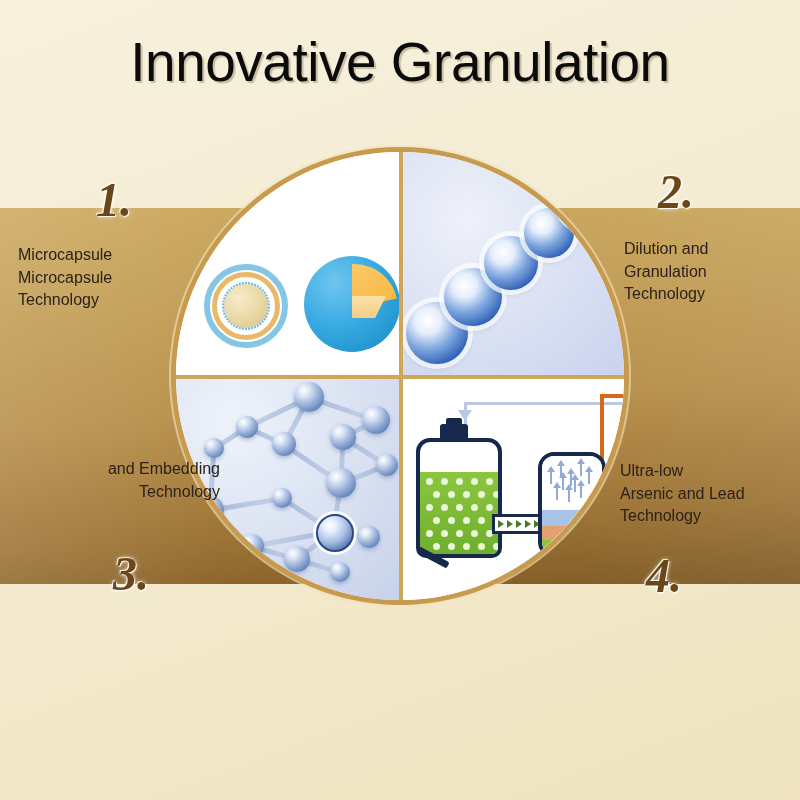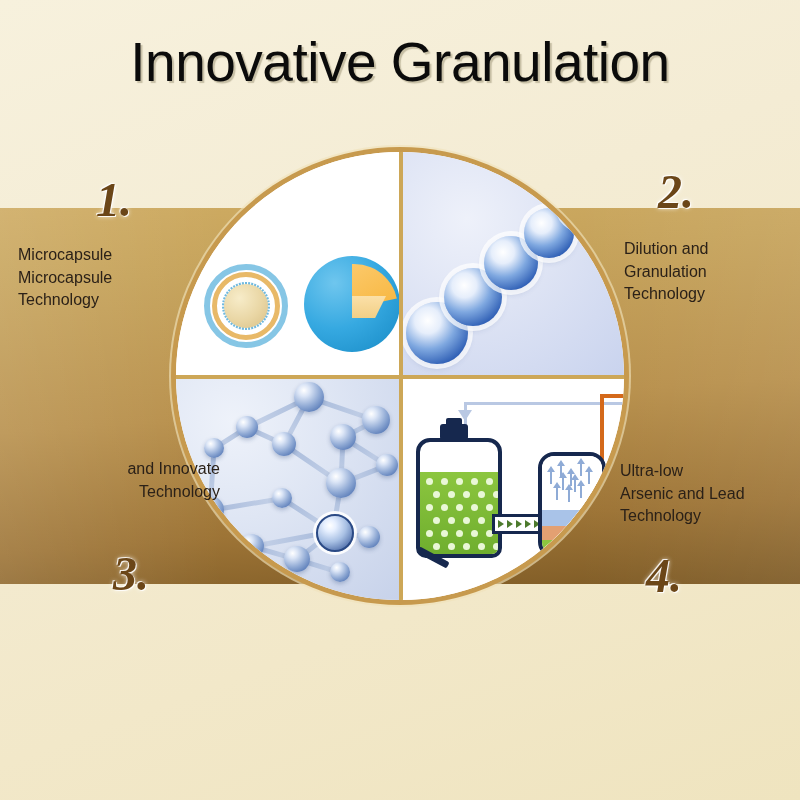--- a/index.html
+++ b/index.html
@@ -388,21 +388,21 @@
 
   <div class="num num-2">2.</div>
   <div class="label lbl-2">
     <div>Dilution and</div>
     <div>Granulation</div>
     <div>Technology</div>
   </div>
 
   <div class="num num-3">3.</div>
   <div class="label lbl-3">
-    <div>and Innovate</div>
+    <div>and Embedding</div>
     <div>Technology</div>
   </div>
 
   <div class="num num-4">4.</div>
   <div class="label lbl-4">
     <div>Ultra-low</div>
     <div>Arsenic and Lead</div>
     <div>Technology</div>
   </div>
 

